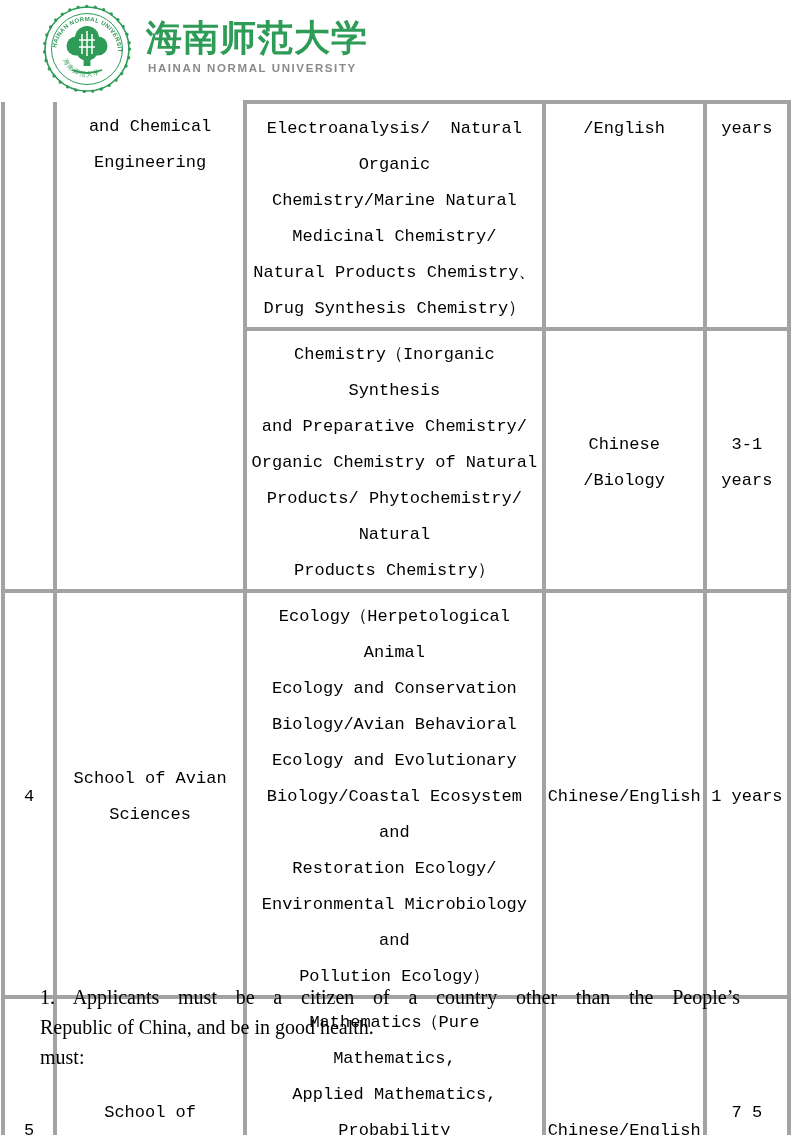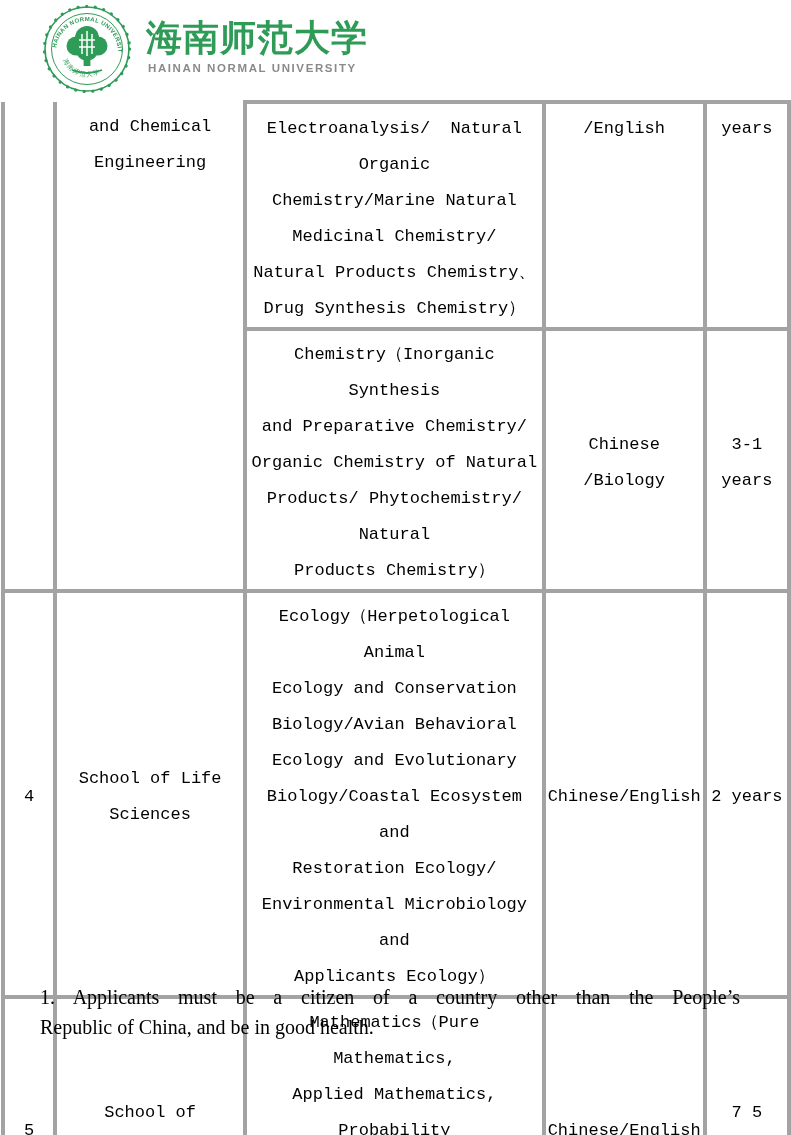--- a/index.html
+++ b/index.html
@@ -127,47 +127,48 @@
 Organic Chemistry of Natural
 Products/ Phytochemistry/ Natural
 Products Chemistry）</td>
         <td>Chinese
 /Biology</td>
         <td>3-1
 years</td>
       </tr>
       <tr style="height:296px">
         <td>4</td>
-        <td>School of Life
+        <td>School of Avian
 Sciences</td>
         <td>Ecology（Herpetological Animal
 Ecology and Conservation
 Biology/Avian Behavioral
 Ecology and Evolutionary
 Biology/Coastal Ecosystem and
 Restoration Ecology/
 Environmental Microbiology and
-Applicants Ecology）</td>
+Pollution Ecology）</td>
         <td>Chinese/English</td>
-        <td>2 years</td>
+        <td>1 years</td>
       </tr>
       <tr style="height:184px">
         <td>5</td>
         <td>School of
 Mathematics</td>
         <td>Mathematics（Pure Mathematics,
 Applied Mathematics, Probability
 Theory and Mathematical
 Statistics, Data Science and
 Application）</td>
         <td>Chinese/English</td>
         <td>7 5
 years</td>
       </tr>
     </tbody>
   </table>
 
   <div class="content">
     <div class="tline just">1. Applicants must be a citizen of a country other than the People’s</div>
     <div class="tline">Republic of China, and be in good health.</div>
+    <div class="tline">must:</div>
   </div>
 
 </div>
 
 </body></html>

